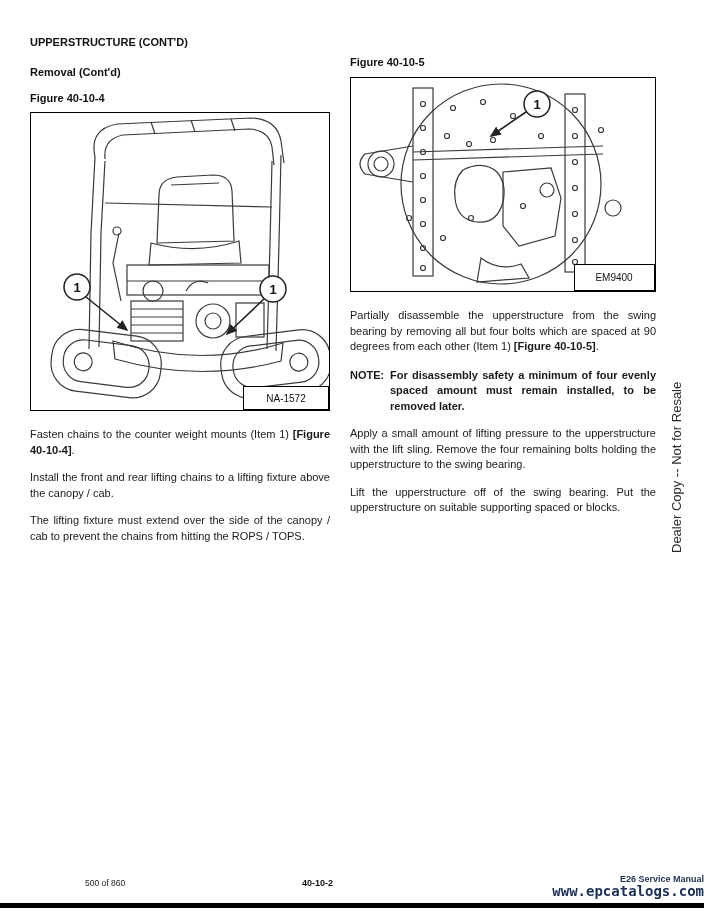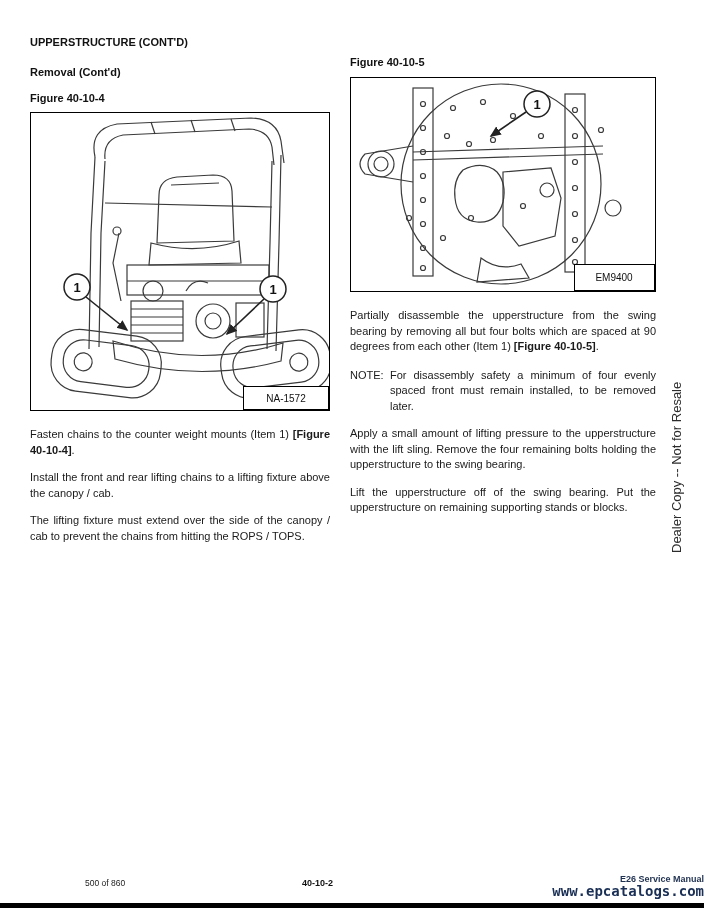--- a/index.html
+++ b/index.html
@@ -13,21 +13,21 @@
   h1,h2,h3{font-size:11px;font-weight:bold;margin:0;line-height:13px;color:#111;}
   h2{margin-top:17px;}
   .col-left h3{margin-top:13px;}
   p{font-size:11px;line-height:15.5px;margin:12px 0 0 0;text-align:justify;}
   p.first{margin-top:16px;}
   .figure-box{
     position:relative;border:1px solid #000;background:#fff;box-sizing:border-box;
   }
   .fig4{width:300px;height:299px;margin-top:7px;}
   .fig5{width:306px;height:215px;margin-top:8px;}
-  .note{display:flex;margin-top:13px;font-size:11px;line-height:15.5px;font-weight:normal;}
+  .note{display:flex;margin-top:13px;font-size:11px;line-height:15.5px;font-weight:bold;}
   .note .note-label{width:40px;flex:0 0 40px;}
   .note .note-body{flex:1;text-align:justify;margin:0;}
   .watermark{
     position:absolute;right:20px;top:357px;height:196px;
     writing-mode:vertical-rl;transform:rotate(180deg);
     font-size:13px;color:#2b2b2b;white-space:nowrap;
   }
   .footer{position:absolute;left:0;top:872px;width:704px;height:32px;font-size:8.5px;padding-left:48px;}
   .footer .page-pos{position:absolute;left:85px;top:6px;color:#222;}
   .footer .section-page{position:absolute;left:302px;top:6px;width:66px;text-align:left;font-weight:bold;font-size:9px;color:#111;}
@@ -204,25 +204,25 @@
       </svg>
     </div>
 
     <p class="first">
       <span>Partially disassemble the upperstructure from the swing bearing by removing all but four bolts which are spaced at 90 degrees from each other (Item 1)</span>
       <b>[Figure 40-10-5]</b><span>.</span>
     </p>
 
     <div class="note">
       <span class="note-label">NOTE:</span>
-      <p class="note-body">For disassembly safety a minimum of four evenly spaced front must remain installed, to be removed later.</p>
+      <p class="note-body">For disassembly safety a minimum of four evenly spaced amount must remain installed, to be removed later.</p>
     </div>
 
     <p>Apply a small amount of lifting pressure to the upperstructure with the lift sling. Remove the four remaining bolts holding the upperstructure to the swing bearing.</p>
-    <p>Lift the upperstructure off of the swing bearing. Put the upperstructure on remaining supporting stands or blocks.</p>
+    <p>Lift the upperstructure off of the swing bearing. Put the upperstructure on suitable supporting spaced or blocks.</p>
   </div>
 
   <div class="watermark">Dealer Copy -- Not for Resale</div>
 
   <div class="footer">
     <span class="page-pos">500 of 860</span>
     <span class="section-page">40-10-2</span>
     <div class="right-block">
       <div class="manual-title">E26 Service Manual</div>
       <div class="website">www.epcatalogs.com</div>

